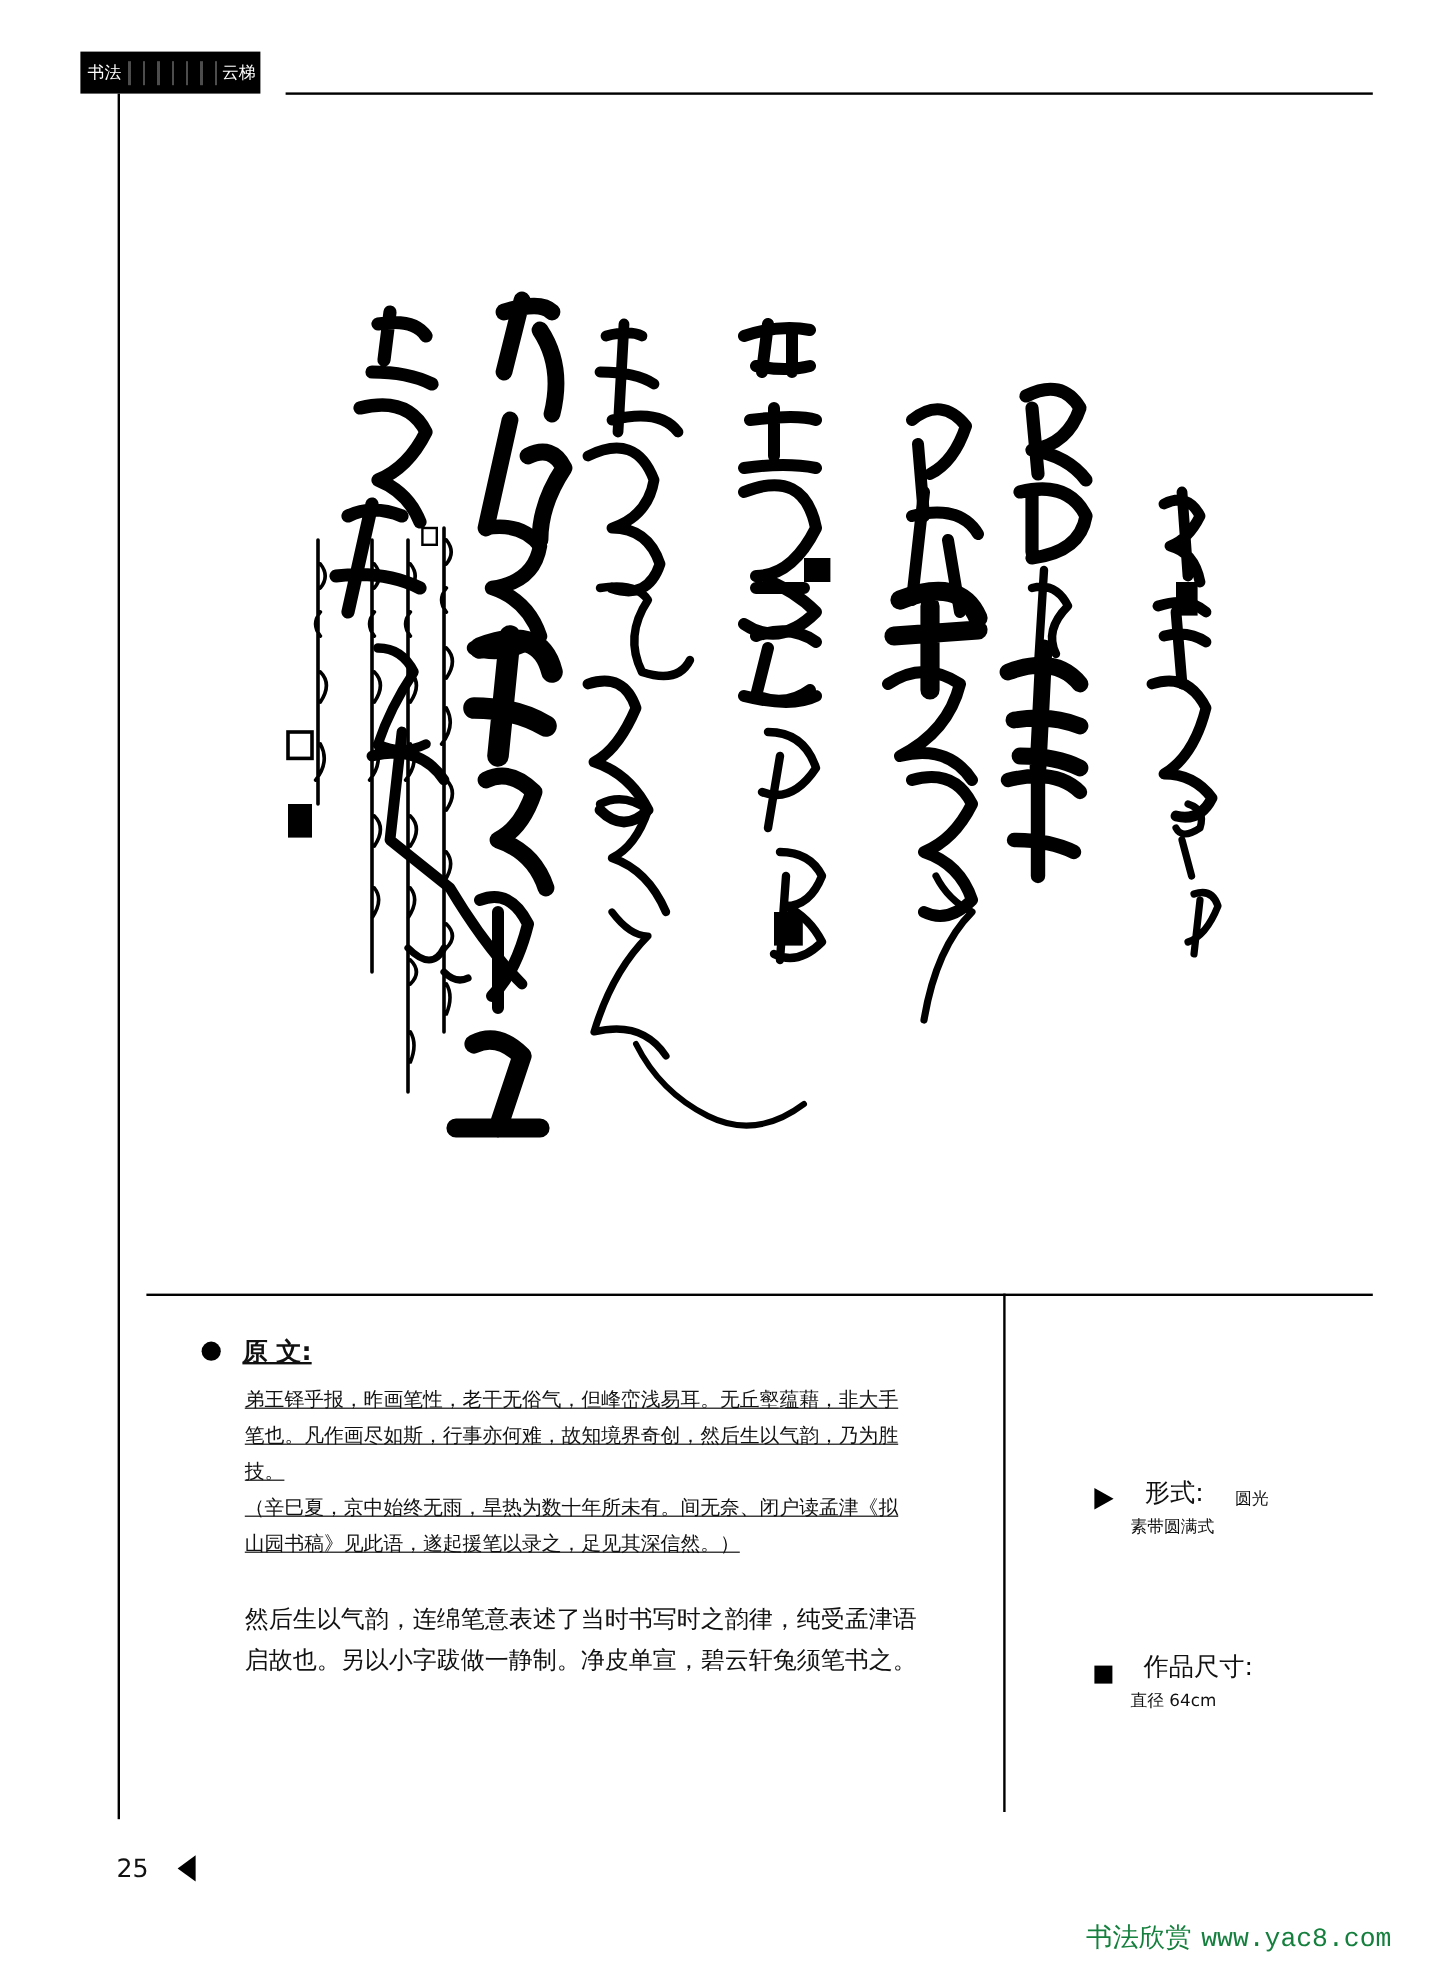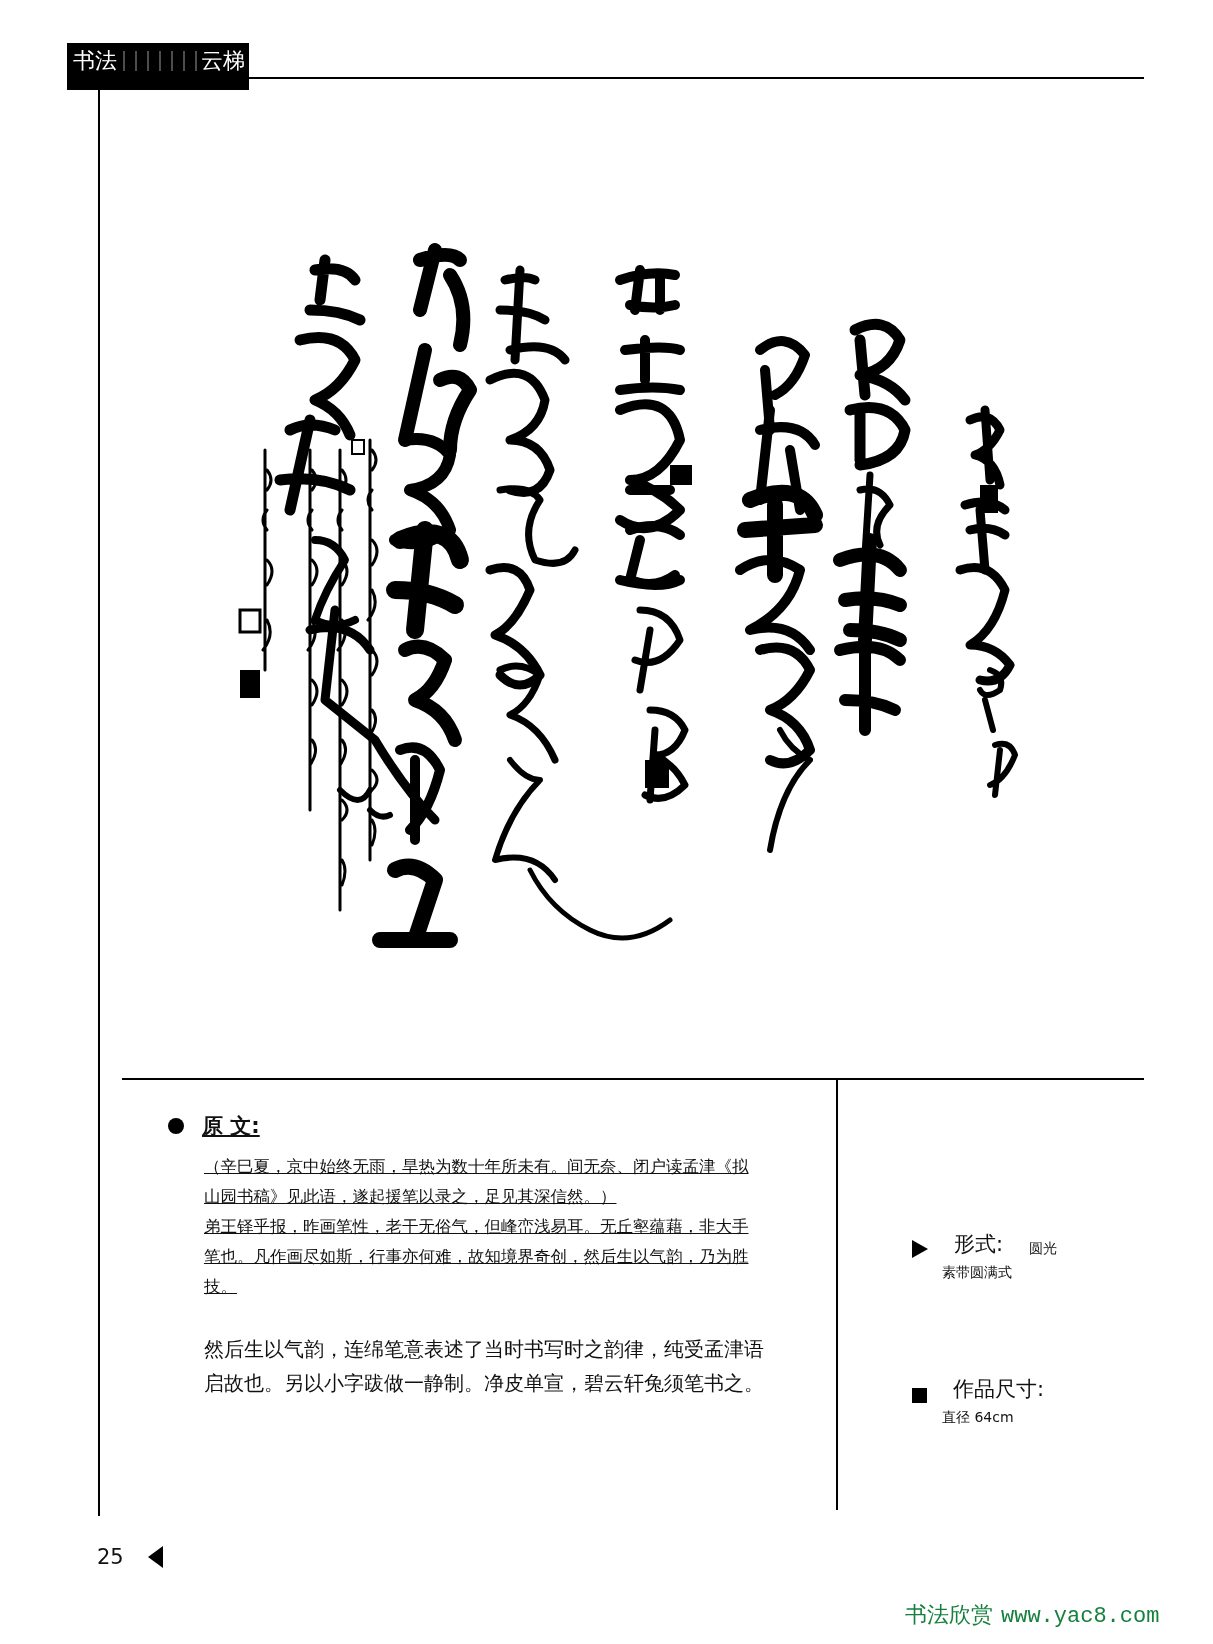--- a/index.html
+++ b/index.html
@@ -3,21 +3,21 @@
   <meta charset="utf-8">
   <style>
     html, body { margin: 0; padding: 0; background: #ffffff; }
     body {
       width: 1213px; height: 1644px; position: relative; overflow: hidden;
       font-family: "DejaVu Sans", "Liberation Sans", sans-serif; color: #111;
     }
     .header-badge {
       position: absolute; left: 67px; top: 43px; height: 35px;
       background: #000; color: #fff; display: flex; align-items: center;
-      padding: 0 4px 12px 6px; font-size: 22px; letter-spacing: 0px;
+      padding: 0 4px 0 6px; font-size: 14px; letter-spacing: 0px;
     }
     .header-badge .sep { display: inline-block; width: 80px; height: 20px;
       background: repeating-linear-gradient(90deg,#000 0 4px,#555 4px 6px,#000 6px 12px); margin: 0 2px; opacity: .9; }
     .top-rule { position: absolute; left: 238px; top: 77px; width: 906px; height: 2px; background: #000; }
     .left-rule { position: absolute; left: 98px; top: 78px; width: 2px; height: 1438px; background: #000; }
     .artwork { position: absolute; left: 200px; top: 110px; width: 980px; height: 930px; }
     .artwork svg { width: 100%; height: 100%; }
     .mid-rule { position: absolute; left: 122px; top: 1078px; width: 1022px; height: 2px; background: #000; }
     .col-rule { position: absolute; left: 836px; top: 1078px; width: 2px; height: 432px; background: #000; }
 
@@ -140,22 +140,22 @@
 
 <div class="mid-rule"></div>
 <div class="col-rule"></div>
 
 <div class="section" style="top:1112px;text-decoration:underline;">
   <div class="sec-head">
     <span class="dot"></span>
     <span>原 文:</span>
   </div>
   <div class="body-small">
+    <p>弟王铎乎报，昨画笔性，老干无俗气，但峰峦浅易耳。无丘壑蕴藉，非大手笔也。凡作画尽如斯，行事亦何难，故知境界奇创，然后生以气韵，乃为胜技。</p>
     <p>（辛巳夏，京中始终无雨，旱热为数十年所未有。间无奈、闭户读孟津《拟山园书稿》见此语，遂起援笔以录之，足见其深信然。）</p>
-    <p>弟王铎乎报，昨画笔性，老干无俗气，但峰峦浅易耳。无丘壑蕴藉，非大手笔也。凡作画尽如斯，行事亦何难，故知境界奇创，然后生以气韵，乃为胜技。</p>
   </div>
 </div>
 
 <div class="section" style="top:1330px;">
   <div class="body-large">
     <p>然后生以气韵，连绵笔意表述了当时书写时之韵律，纯受孟津语启故也。另以小字跋做一静制。净皮单宣，碧云轩兔须笔书之。</p>
   </div>
 </div>
 
 <div class="side" style="top:1230px;">

